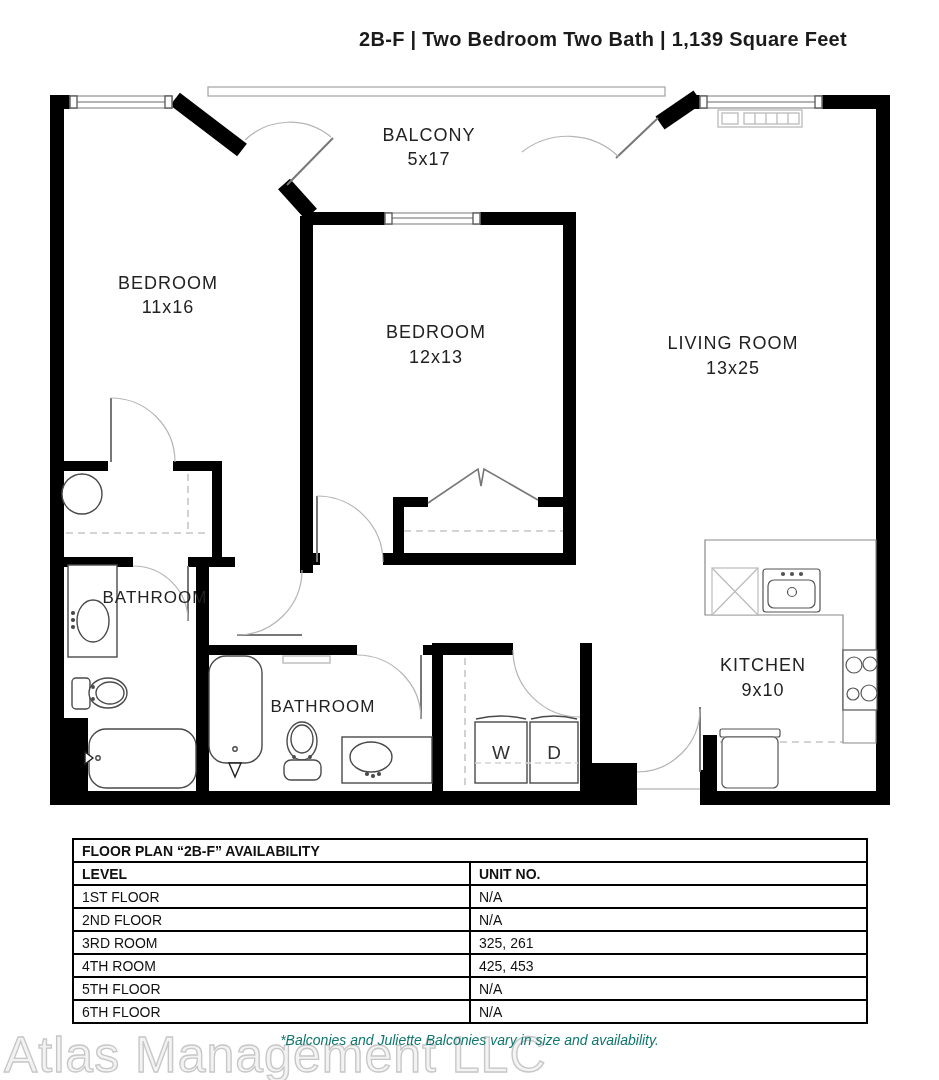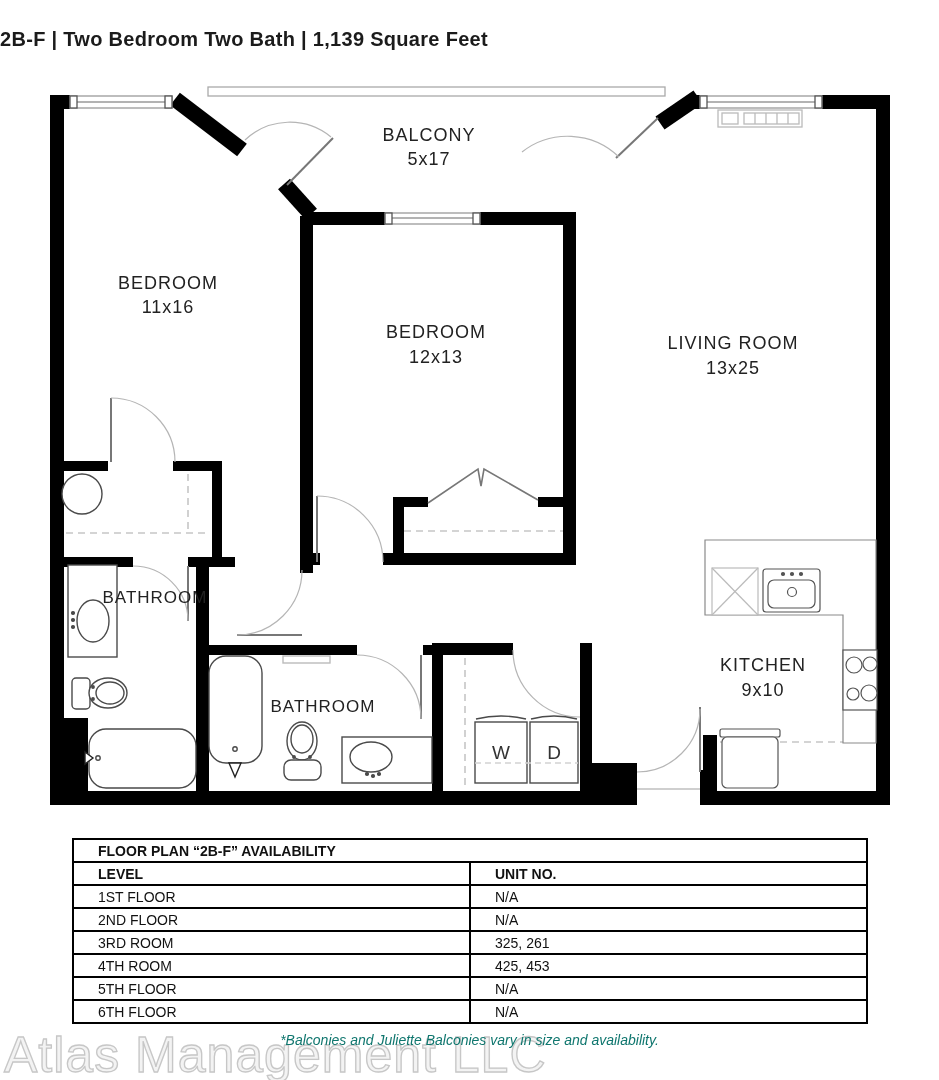--- a/index.html
+++ b/index.html
@@ -1,25 +1,25 @@
 <!DOCTYPE html>
 <html><head>
 <meta charset="utf-8">
 <style>
   html,body{margin:0;padding:0;background:#fff;}
   #page{position:relative;width:939px;height:1080px;background:#ffffff;overflow:hidden;
         font-family:"Liberation Sans", sans-serif;}
-  #plan-title{position:absolute;top:28px;left:0;width:847px;text-align:left;
+  #plan-title{position:absolute;top:28px;left:0;width:847px;text-align:right;
         font-size:20px;font-weight:bold;color:#1b1b1b;letter-spacing:.3px;}
   #plan-svg{position:absolute;top:0;left:0;}
 
   
   #availability{position:absolute;left:72px;top:838px;width:796px;border-collapse:collapse;
         table-layout:fixed;}
-  #availability td{border:2px solid #000;height:21px;padding:0 0 0 24px;
+  #availability td{border:2px solid #000;height:21px;padding:0 0 0 8px;
         font-size:14px;color:#111;vertical-align:middle;white-space:nowrap;}
   #availability td.c1{width:108px;}
   #availability tr.hdr td{font-weight:bold;border-radius:11px;}
   #availability tr.title-row td{font-weight:bold;}
 
   
   #watermark{position:absolute;left:4px;top:1026px;font-size:50px;letter-spacing:1px;
         color:#f3f3f3;-webkit-text-stroke:1.3px #c7c7c7;text-shadow:0 0 1px #cccccc;
         white-space:nowrap;}
   #footnote{position:absolute;left:50%;transform:translateX(-50%);top:1032px;

